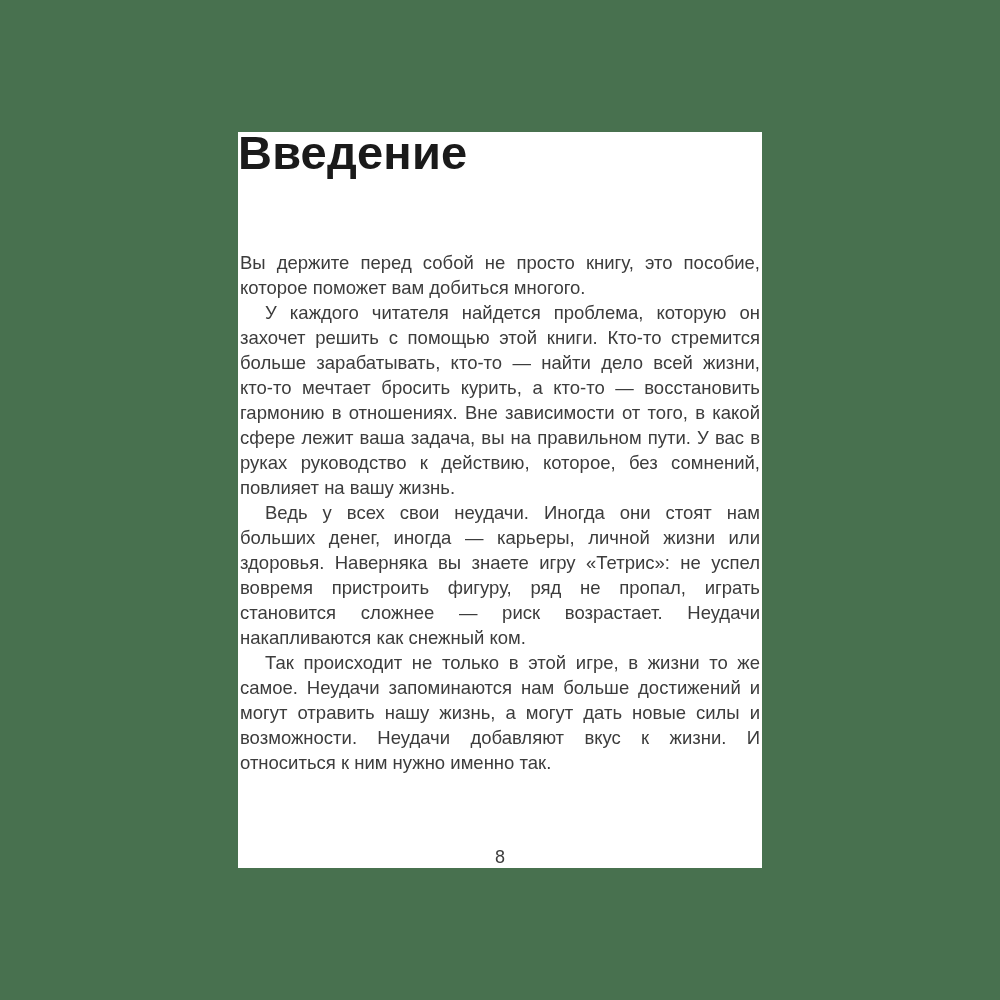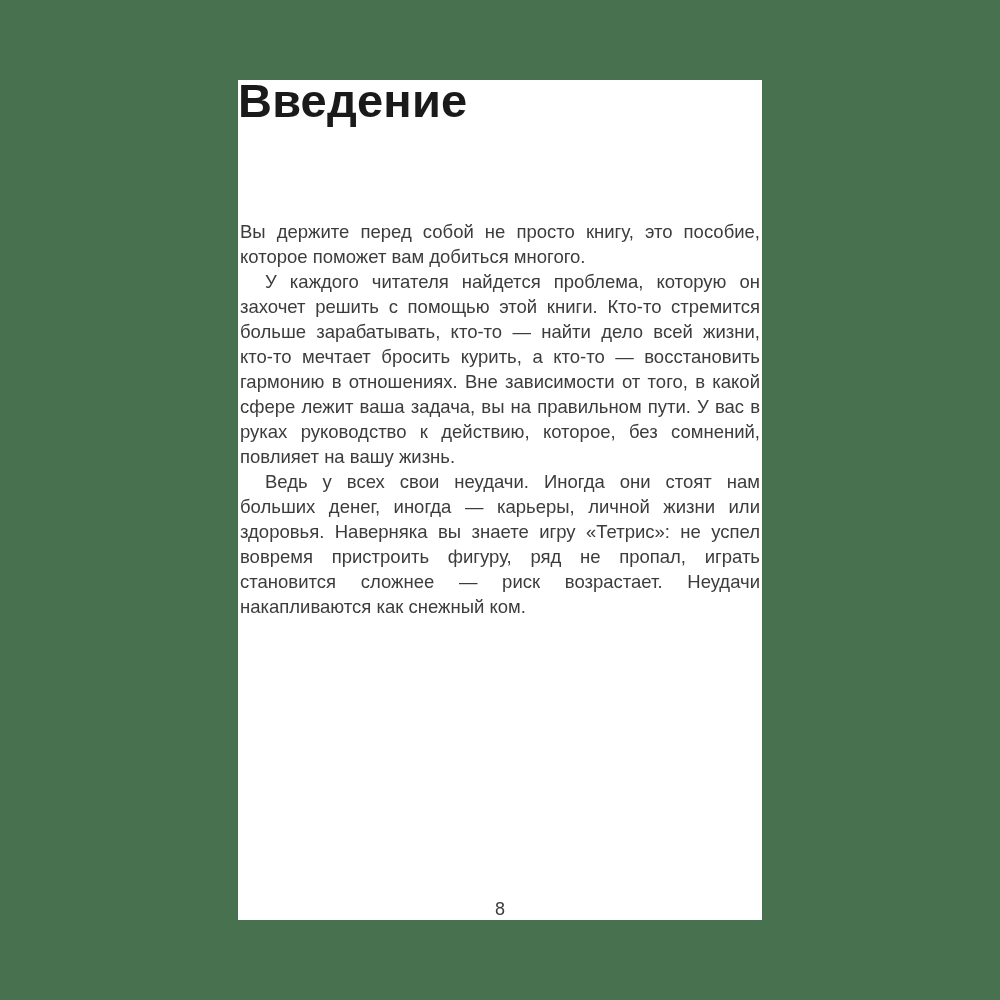--- a/index.html
+++ b/index.html
@@ -10,37 +10,37 @@
     width: 1000px;
     height: 1000px;
     background: var(--background, #48714F);
     display: flex;
     align-items: center;
     justify-content: center;
     font-family: "Liberation Sans", sans-serif;
   }
   .book-page {
     width: 524px;
-    height: 840px;
+    height: 736px;
     background: var(--page, #FFFFFF);
     box-sizing: border-box;
     padding: 0 2px;
     position: relative;
     overflow: hidden;
   }
   .chapter-title {
     margin: -4px 0 0 -2px;
     font-size: 47px;
     line-height: 50px;
     font-weight: 600;
     letter-spacing: 0.2px;
     color: var(--title_text, #1A1A1A);
   }
   .chapter-body {
-    margin-top: 93px;
+    margin-top: 72px;
     font-size: 18.5px;
     line-height: 25px;
     color: var(--body_text, #3C3C3C);
     text-align: justify;
   }
   .chapter-body p {
     margin: 0;
     text-indent: 25px;
   }
   .chapter-body p.no-indent {
@@ -59,15 +59,16 @@
 </style>
 </head>
 <body>
 
 <div class="book-page">
   <h1 class="chapter-title">Введение</h1>
   <div class="chapter-body">
     <p class="no-indent">Вы держите перед собой не просто книгу, это пособие, которое поможет вам добиться многого.</p>
     <p>У каждого читателя найдется проблема, которую он захочет решить с помощью этой книги. Кто-то стремится больше зарабатывать, кто-то — найти дело всей жизни, кто-то мечтает бросить курить, а кто-то — восстановить гармонию в отношениях. Вне зависимости от того, в какой сфере лежит ваша задача, вы на правильном пути. У вас в руках руководство к действию, которое, без сомнений, повлияет на вашу жизнь.</p>
     <p>Ведь у всех свои неудачи. Иногда они стоят нам больших денег, иногда — карьеры, личной жизни или здоровья. Наверняка вы знаете игру «Тетрис»: не успел вовремя пристроить фигуру, ряд не пропал, играть становится сложнее — риск возрастает. Неудачи накапливаются как снежный ком.</p>
+    <p>Так происходит не только в этой игре, в жизни то же самое. Неудачи запоминаются нам больше достижений и могут отравить нашу жизнь, а могут дать новые силы и возможности. Неудачи добавляют вкус к жизни. И относиться к ним нужно именно так.</p>
   </div>
   <div class="page-number">8</div>
 </div>
 
 </body></html>

